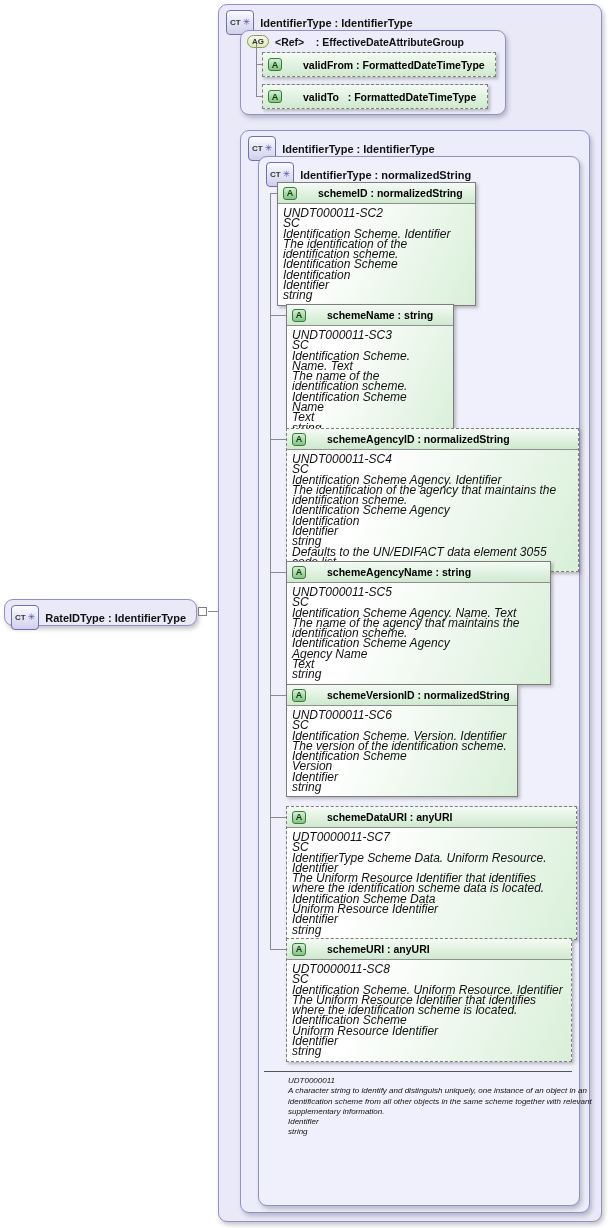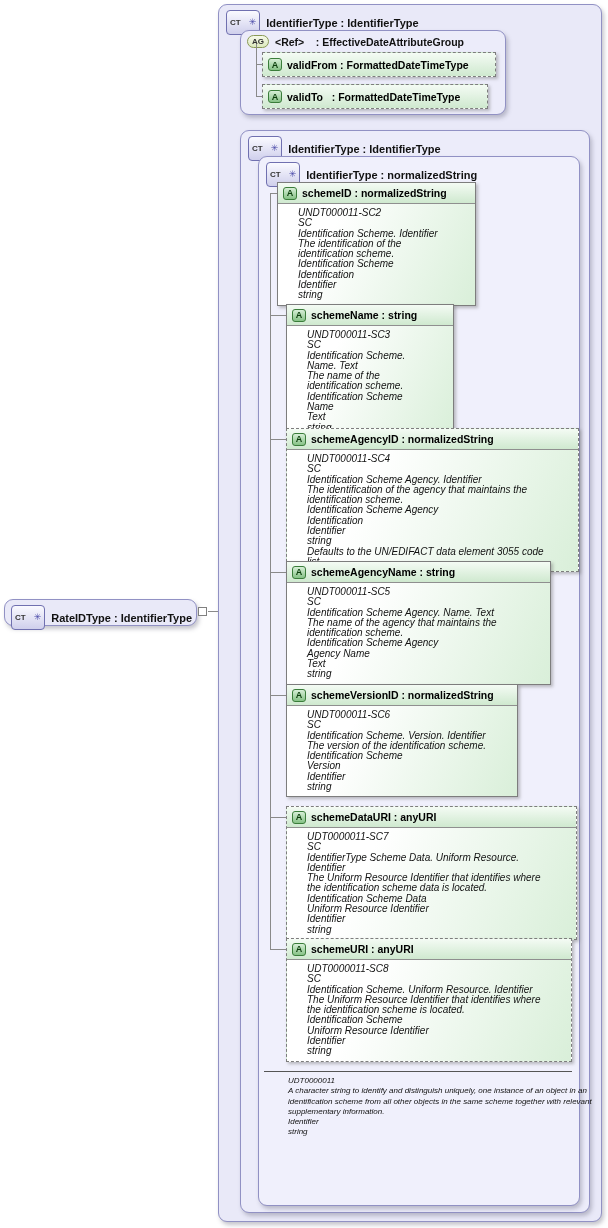--- a/index.html
+++ b/index.html
@@ -15,21 +15,21 @@
     background: #e9e9f8;
     border: 1px solid #9191c4;
     border-radius: 9px;
     box-shadow: 2px 3px 4px rgba(90,90,110,.35);
   }
   .type-box.lv2 { background: #ececfa; }
   .type-box.lv3 { background: #f0f0fc; }
   .type-head { display: flex; align-items: center; gap: 6px; padding: 5px 7px; }
   .type-label { font-size: 11px; font-weight: bold; white-space: pre; color: #111; text-align: center; }
   .ct-pill {
-    display: inline-flex; align-items: center; gap: 8px; height: 25px; padding: 0 3px;
+    display: inline-flex; align-items: center; gap: 2px; height: 25px; padding: 0 3px;
     background: linear-gradient(#fafaff, #cfcfec);
     border: 1px solid #7070b0; border-radius: 4px;
     font-size: 8px; font-weight: bold; color: #333; flex: 0 0 auto;
   }
   .gear { font-size: 9px; line-height: 9px; color: #4a4aa8; font-weight: normal; }
   .ag-pill {
     display: inline-flex; align-items: center; height: 13px; padding: 0 4px;
     background: linear-gradient(#f6f9ea, #dce9bd);
     border: 1px solid #8a9a55; border-radius: 8px;
     font-size: 8px; font-weight: bold; color: #333; flex: 0 0 auto;
@@ -46,22 +46,22 @@
     border: 1px solid #7d7d7d;
     background: linear-gradient(115deg, #ffffff 30%, #d9efd9);
     box-shadow: 2px 2px 3px rgba(100,100,100,.4);
   }
   .attr-box.opt { border-style: dashed; }
   .attr-head {
     display: flex; align-items: center; gap: 5px; height: 21px; padding: 0 5px;
     background: linear-gradient(#f4fbf4, #cfe9cf);
     border-bottom: 1px solid #8f8f8f;
   }
-  .attr-label { font-size: 10.5px; font-weight: bold; white-space: pre; color: #000; }
-  .attr-doc { padding: 4px 20px; font-size: 10px; font-style: italic; line-height: 10.3px; color: #111; }
+  .attr-label { font-size: 10.5px; font-weight: bold; white-space: pre; color: #000; margin-left: 16px; }
+  .attr-doc { padding: 4px 5px; font-size: 12px; font-style: italic; line-height: 10.3px; color: #111; }
   .leaf-attr {
     position: absolute; display: flex; align-items: center; gap: 5px;
     height: 25px; padding: 0 5px;
     background: linear-gradient(#f4fbf4, #cfe9cf);
     border: 1px dashed #7d7d7d;
     box-shadow: 2px 2px 3px rgba(100,100,100,.4);
   }
   .vline { position: absolute; width: 0; border-left: 1px solid #8a8a8a; }
   .hline { position: absolute; height: 0; border-top: 1px solid #8a8a8a; }
   .sep   { position: absolute; height: 0; border-top: 1px solid #555; }

